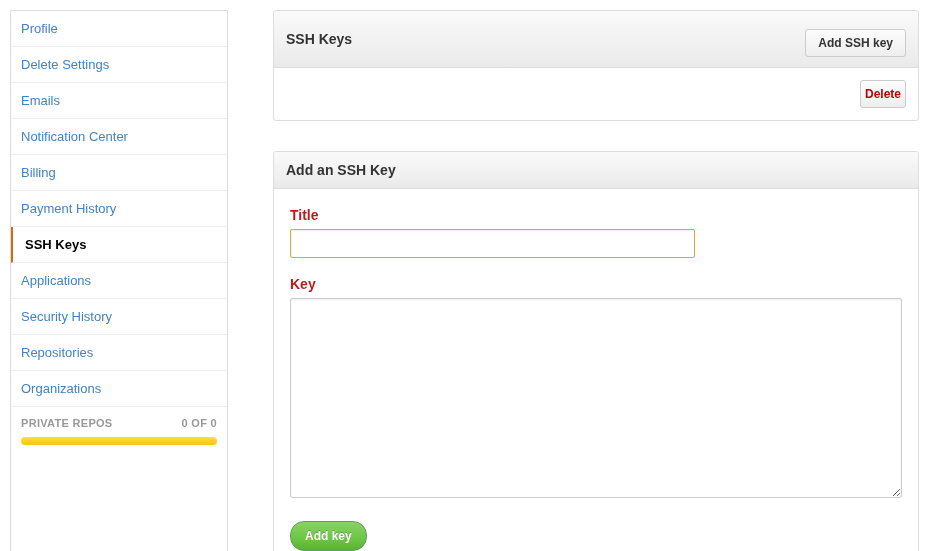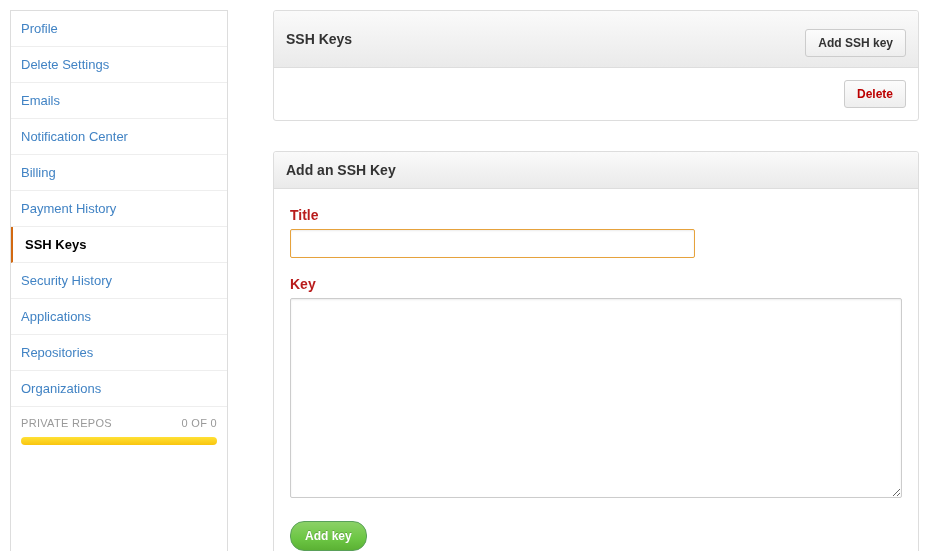--- a/index.html
+++ b/index.html
@@ -45,21 +45,21 @@
     }
     .private-repos {
       padding: 10px 10px 12px 10px;
       border-top: 1px solid #eee;
     }
     .private-repos-row {
       display: flex;
       justify-content: space-between;
       color: #999;
       font-size: 11px;
-      font-weight: normal;
+      font-weight: bold;
       letter-spacing: 0.3px;
       margin-bottom: 8px;
     }
     .private-repos-bar {
       height: 8px;
       background: linear-gradient(to bottom, #ffe135, #f9c50e);
       border-radius: 4px;
     }
     
     .main {
@@ -100,21 +100,21 @@
       font-weight: bold;
       border: 1px solid #ccc;
       border-radius: 3px;
       background: linear-gradient(to bottom, #fcfcfc, #eee);
       color: #333;
       cursor: pointer;
       white-space: nowrap;
       margin-top: 8px;
     }
     .btn-danger {
-      padding: 6px 12px;
+      padding: 6px 4px;
       font-size: 12px;
       font-weight: bold;
       border: 1px solid #ccc;
       border-radius: 3px;
       background: linear-gradient(to bottom, #fcfcfc, #eee);
       color: #b00;
       cursor: pointer;
     }
     .btn-primary {
       padding: 7px 14px;
@@ -171,22 +171,22 @@
 <div class="container">
 
   <nav class="sidebar">
     <a class="sidebar-item">Profile</a>
     <a class="sidebar-item">Delete Settings</a>
     <a class="sidebar-item">Emails</a>
     <a class="sidebar-item">Notification Center</a>
     <a class="sidebar-item">Billing</a>
     <a class="sidebar-item">Payment History</a>
     <a class="sidebar-item active">SSH Keys</a>
+    <a class="sidebar-item">Applications</a>
     <a class="sidebar-item">Security History</a>
-    <a class="sidebar-item">Applications</a>
     <a class="sidebar-item">Repositories</a>
     <a class="sidebar-item">Organizations</a>
     <div class="private-repos">
       <div class="private-repos-row">
         <span>PRIVATE REPOS</span>
         <span>0 OF 0</span>
       </div>
       <div class="private-repos-bar"></div>
     </div>
   </nav>

